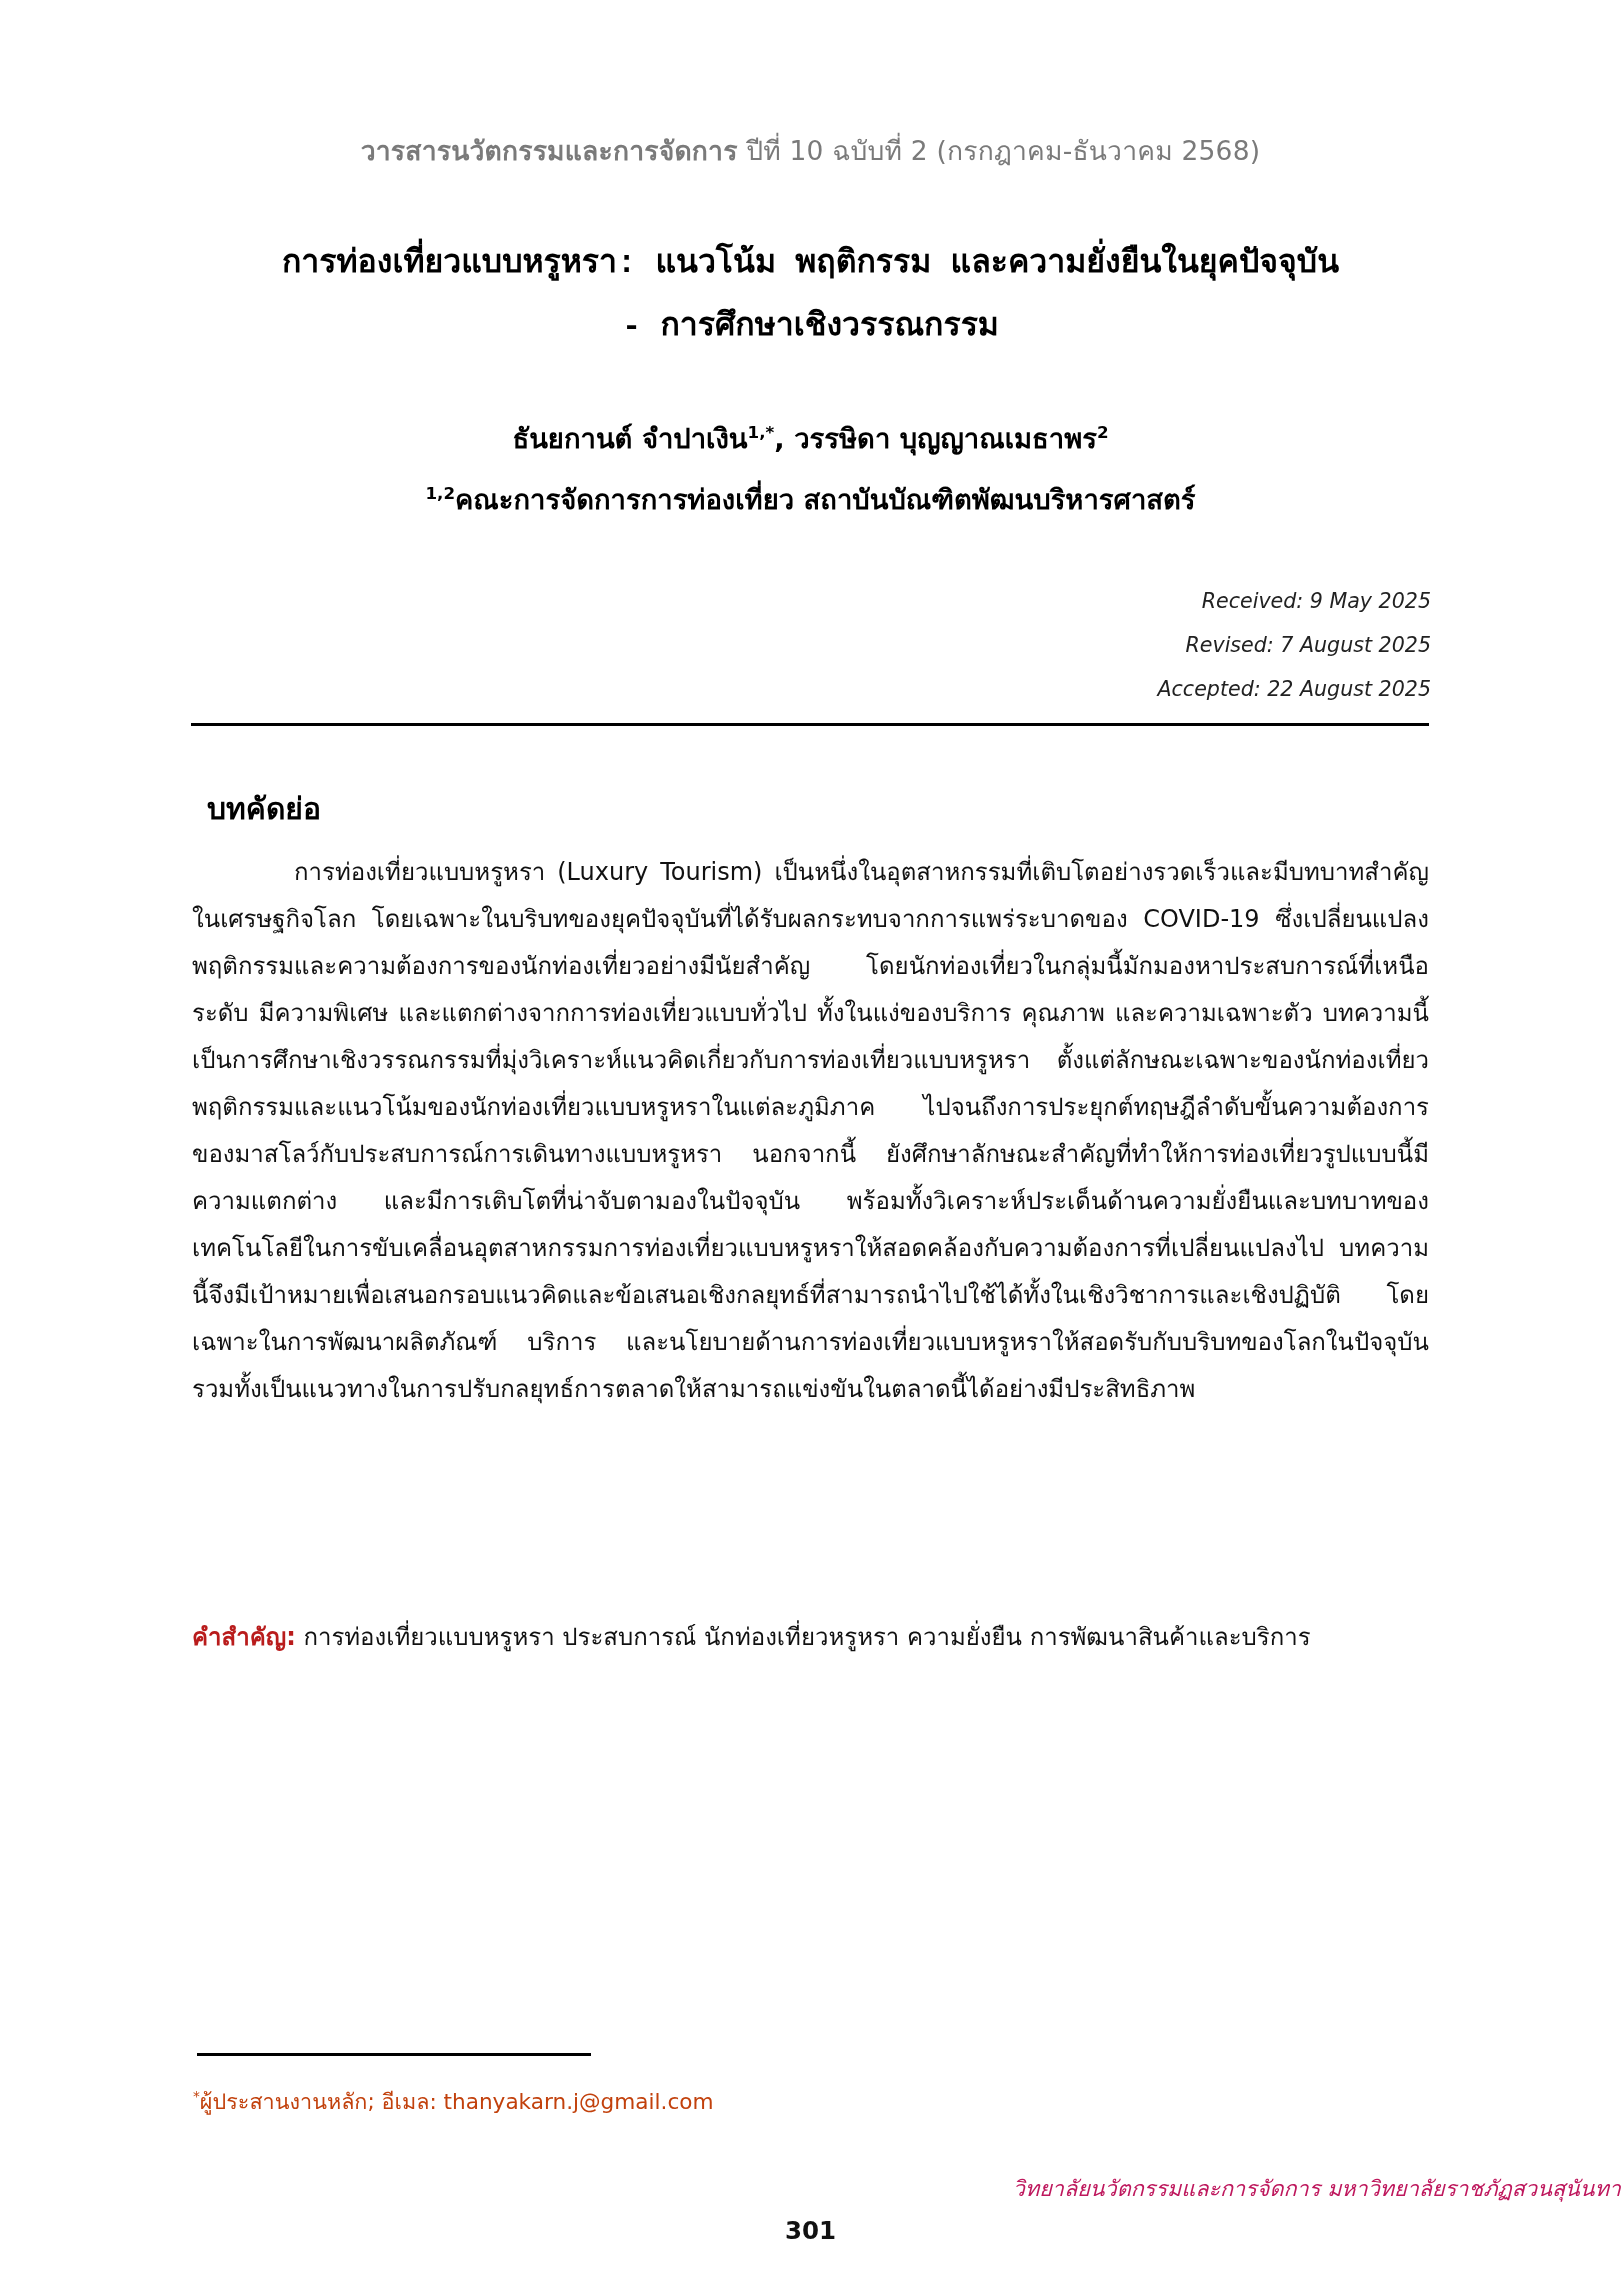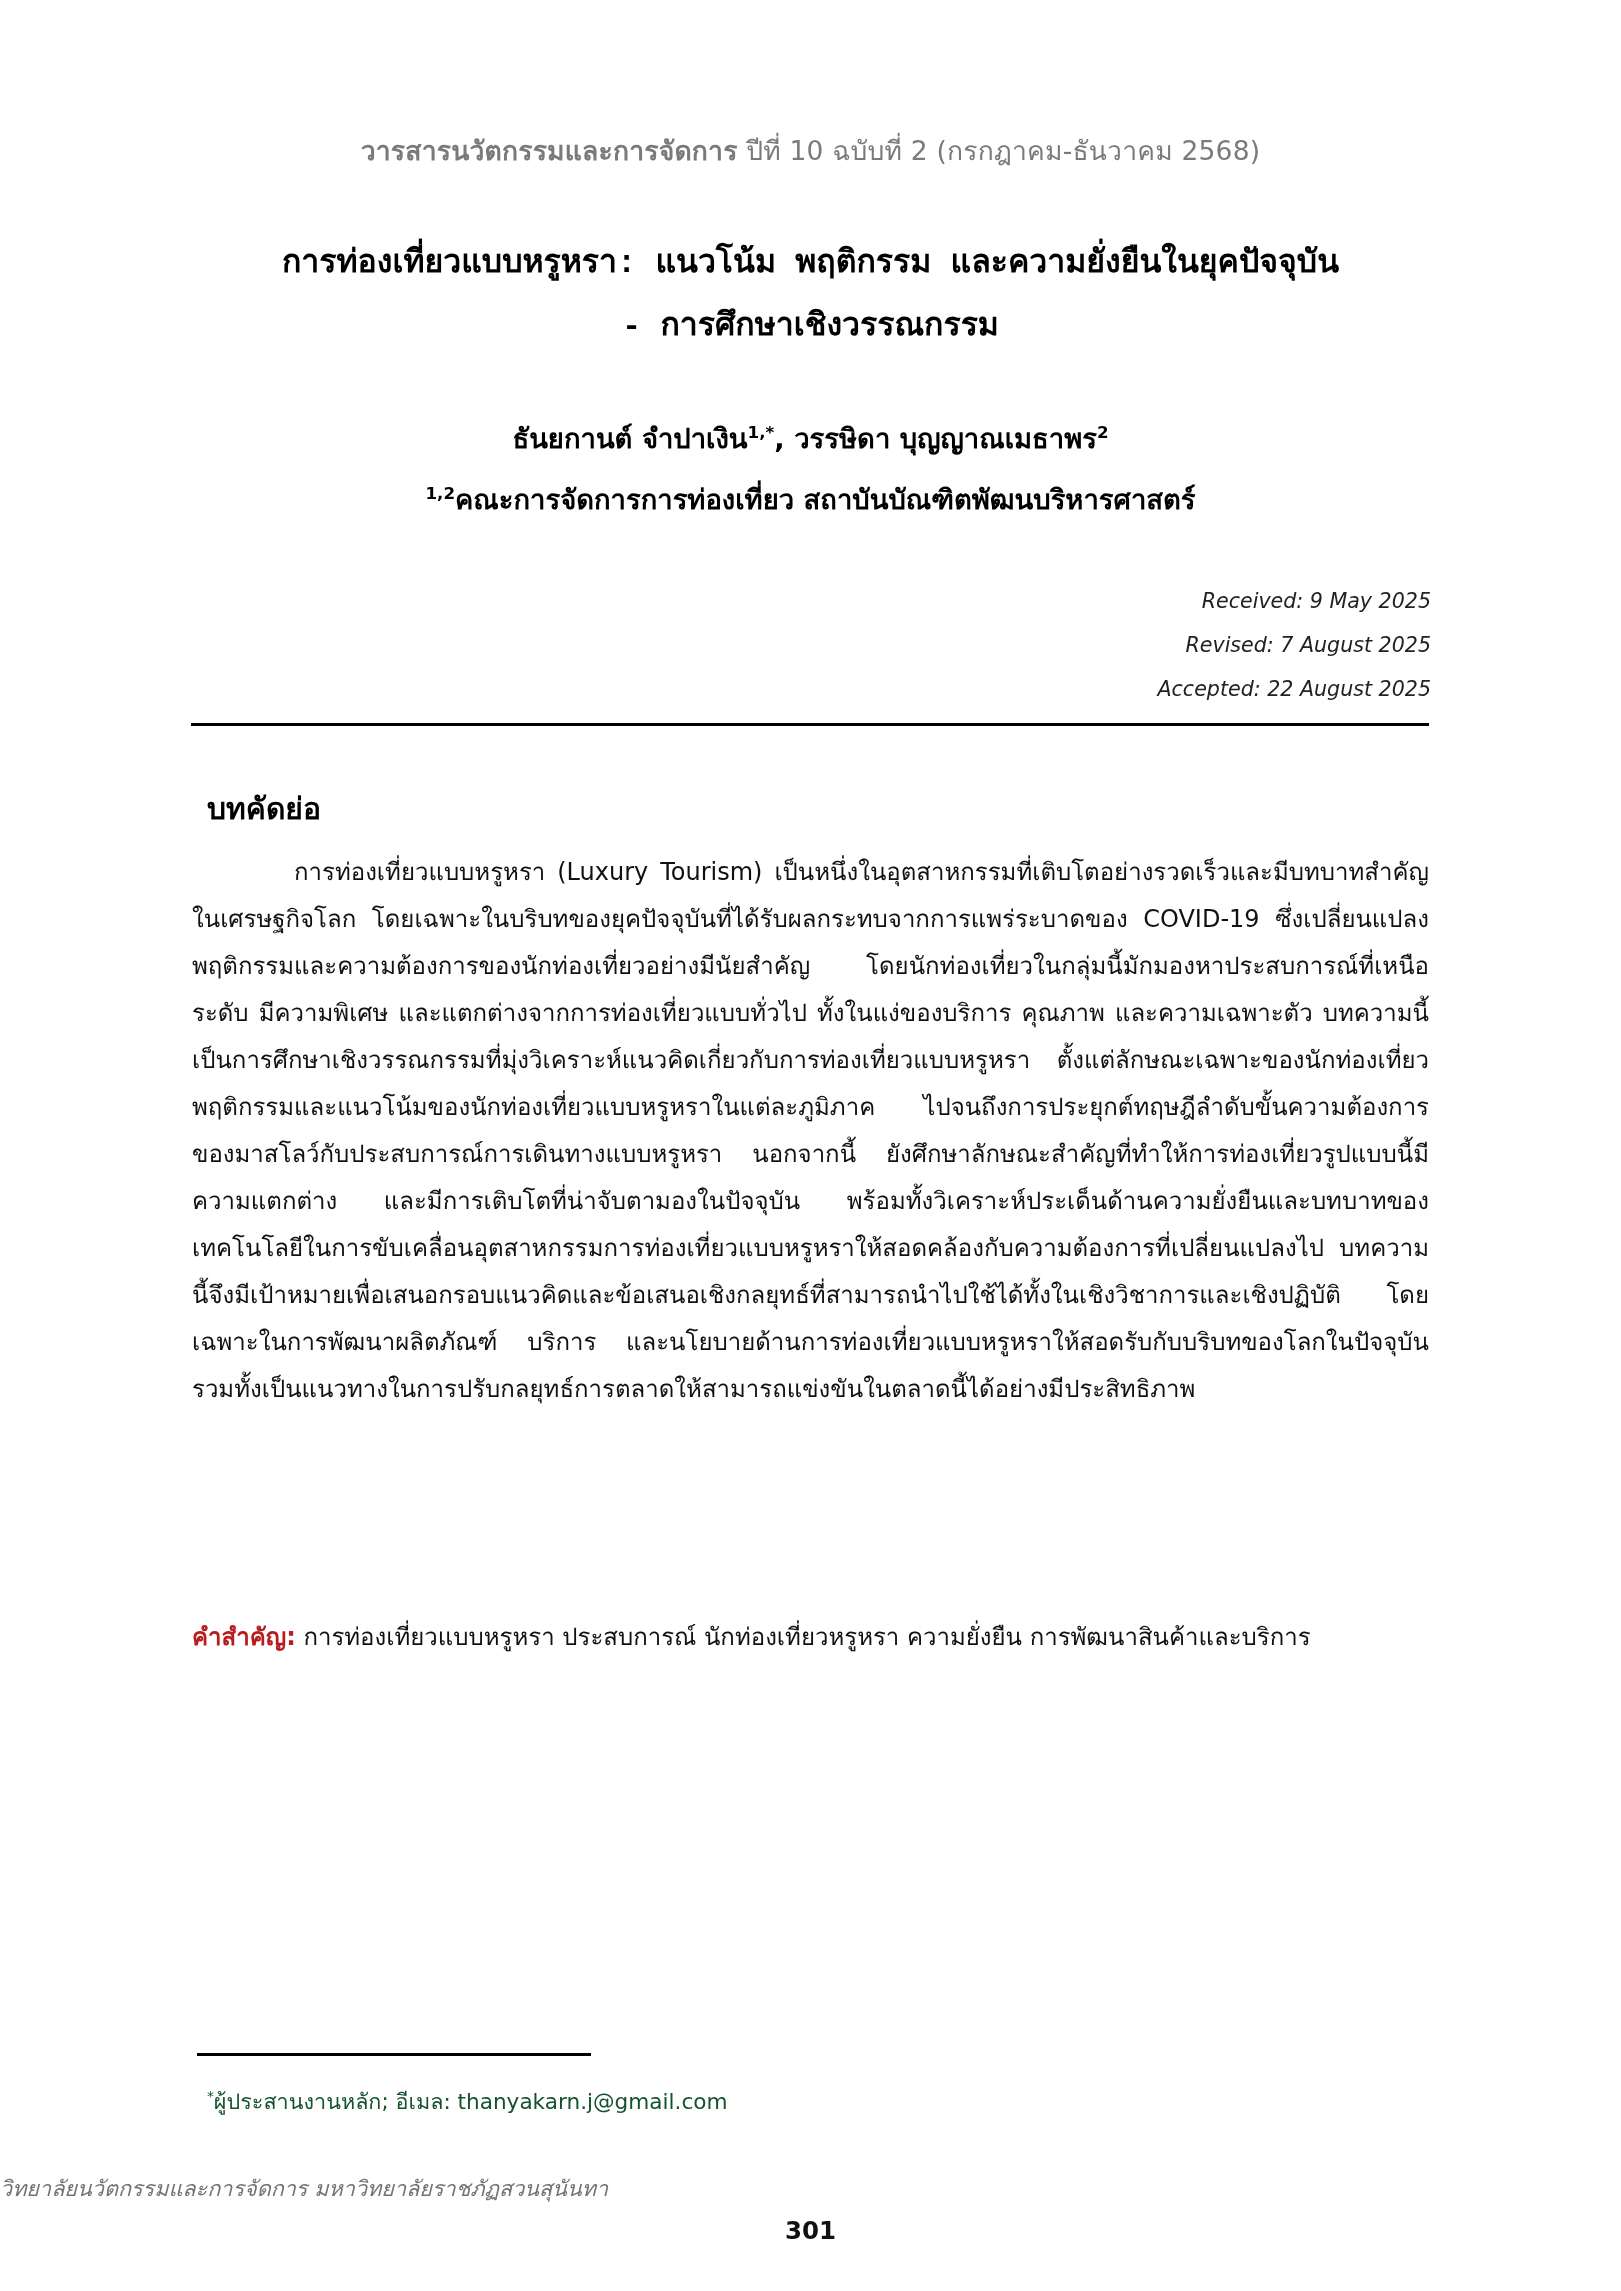--- a/index.html
+++ b/index.html
@@ -98,34 +98,34 @@
 
     .footnote-rule {
       top: 2025px;
       left: 197px;
       width: 394px;
       height: 2.9px;
       background: #000;
     }
     .footnote {
       top: 2056px;
-      left: 207px;
+      left: 193px;
       font-size: 21.6px;
-      color: #14532d;
+      color: #c2410c;
     }
     .footnote sup { font-size: 13.7px; }
 
     .running-footer {
       top: 2143px;
       left: 0;
       width: 1621px;
-      text-align: left;
+      text-align: right;
       font-size: 21.6px;
       font-style: italic;
-      color: #737373;
+      color: #be185d;
     }
     .page-number {
       top: 2188px;
       left: 0;
       width: 1621px;
       text-align: center;
       font-size: 24.5px;
       font-weight: bold;
       color: #111;
     }

